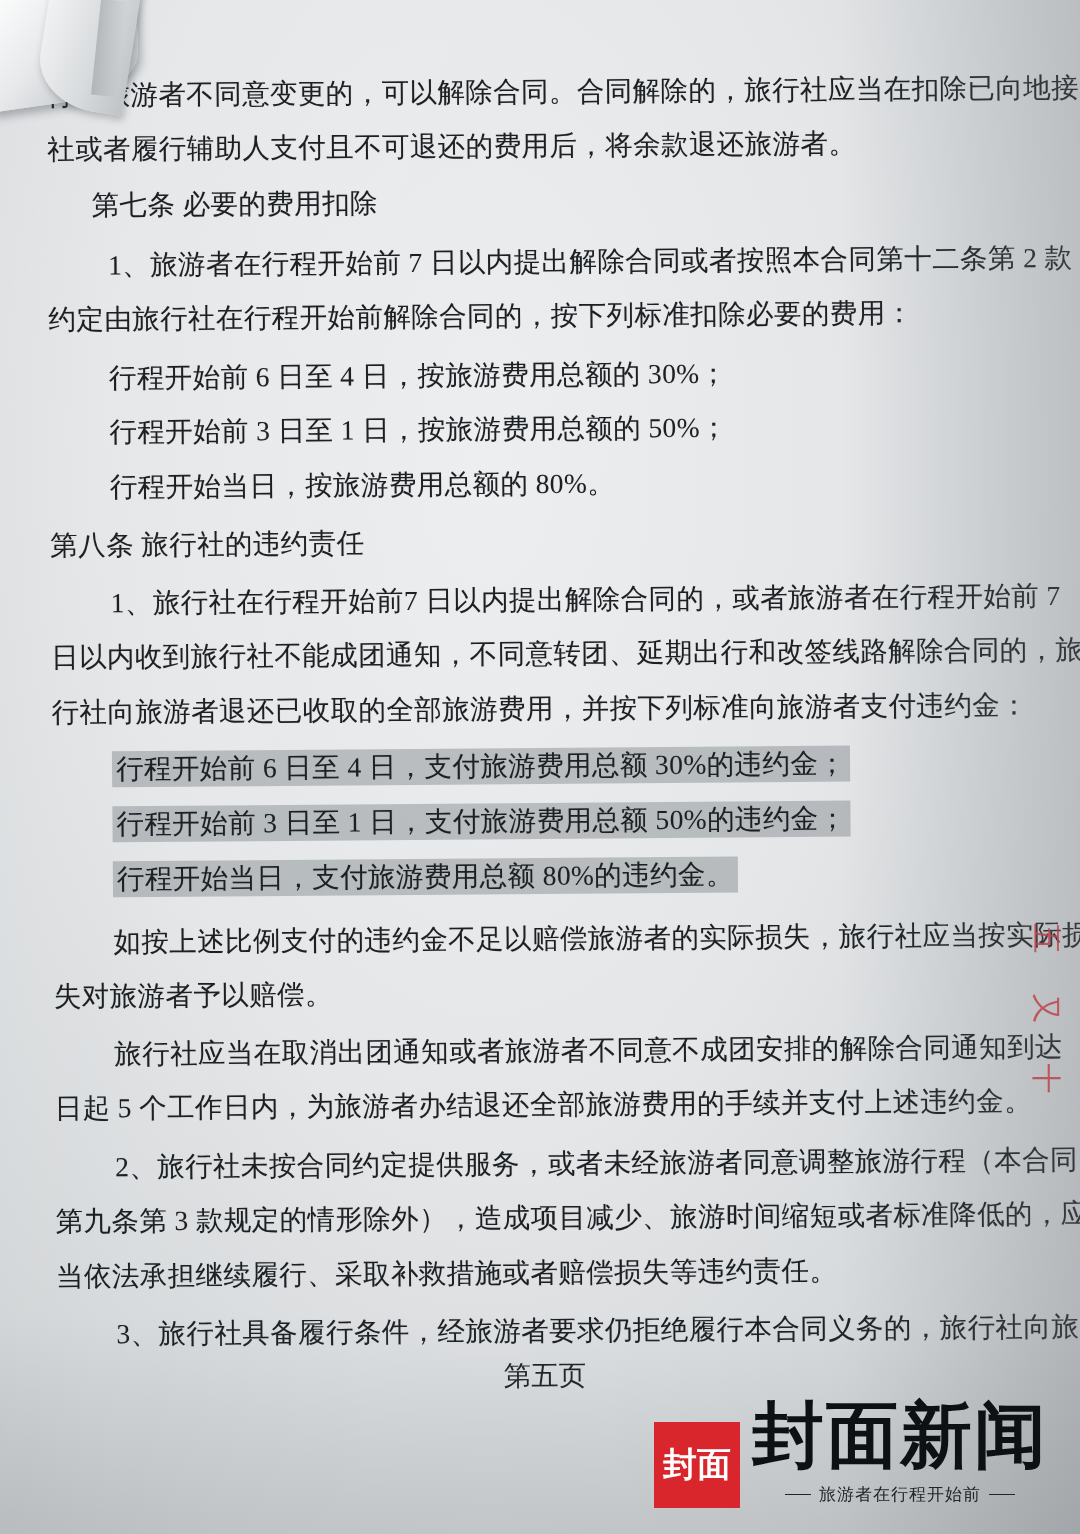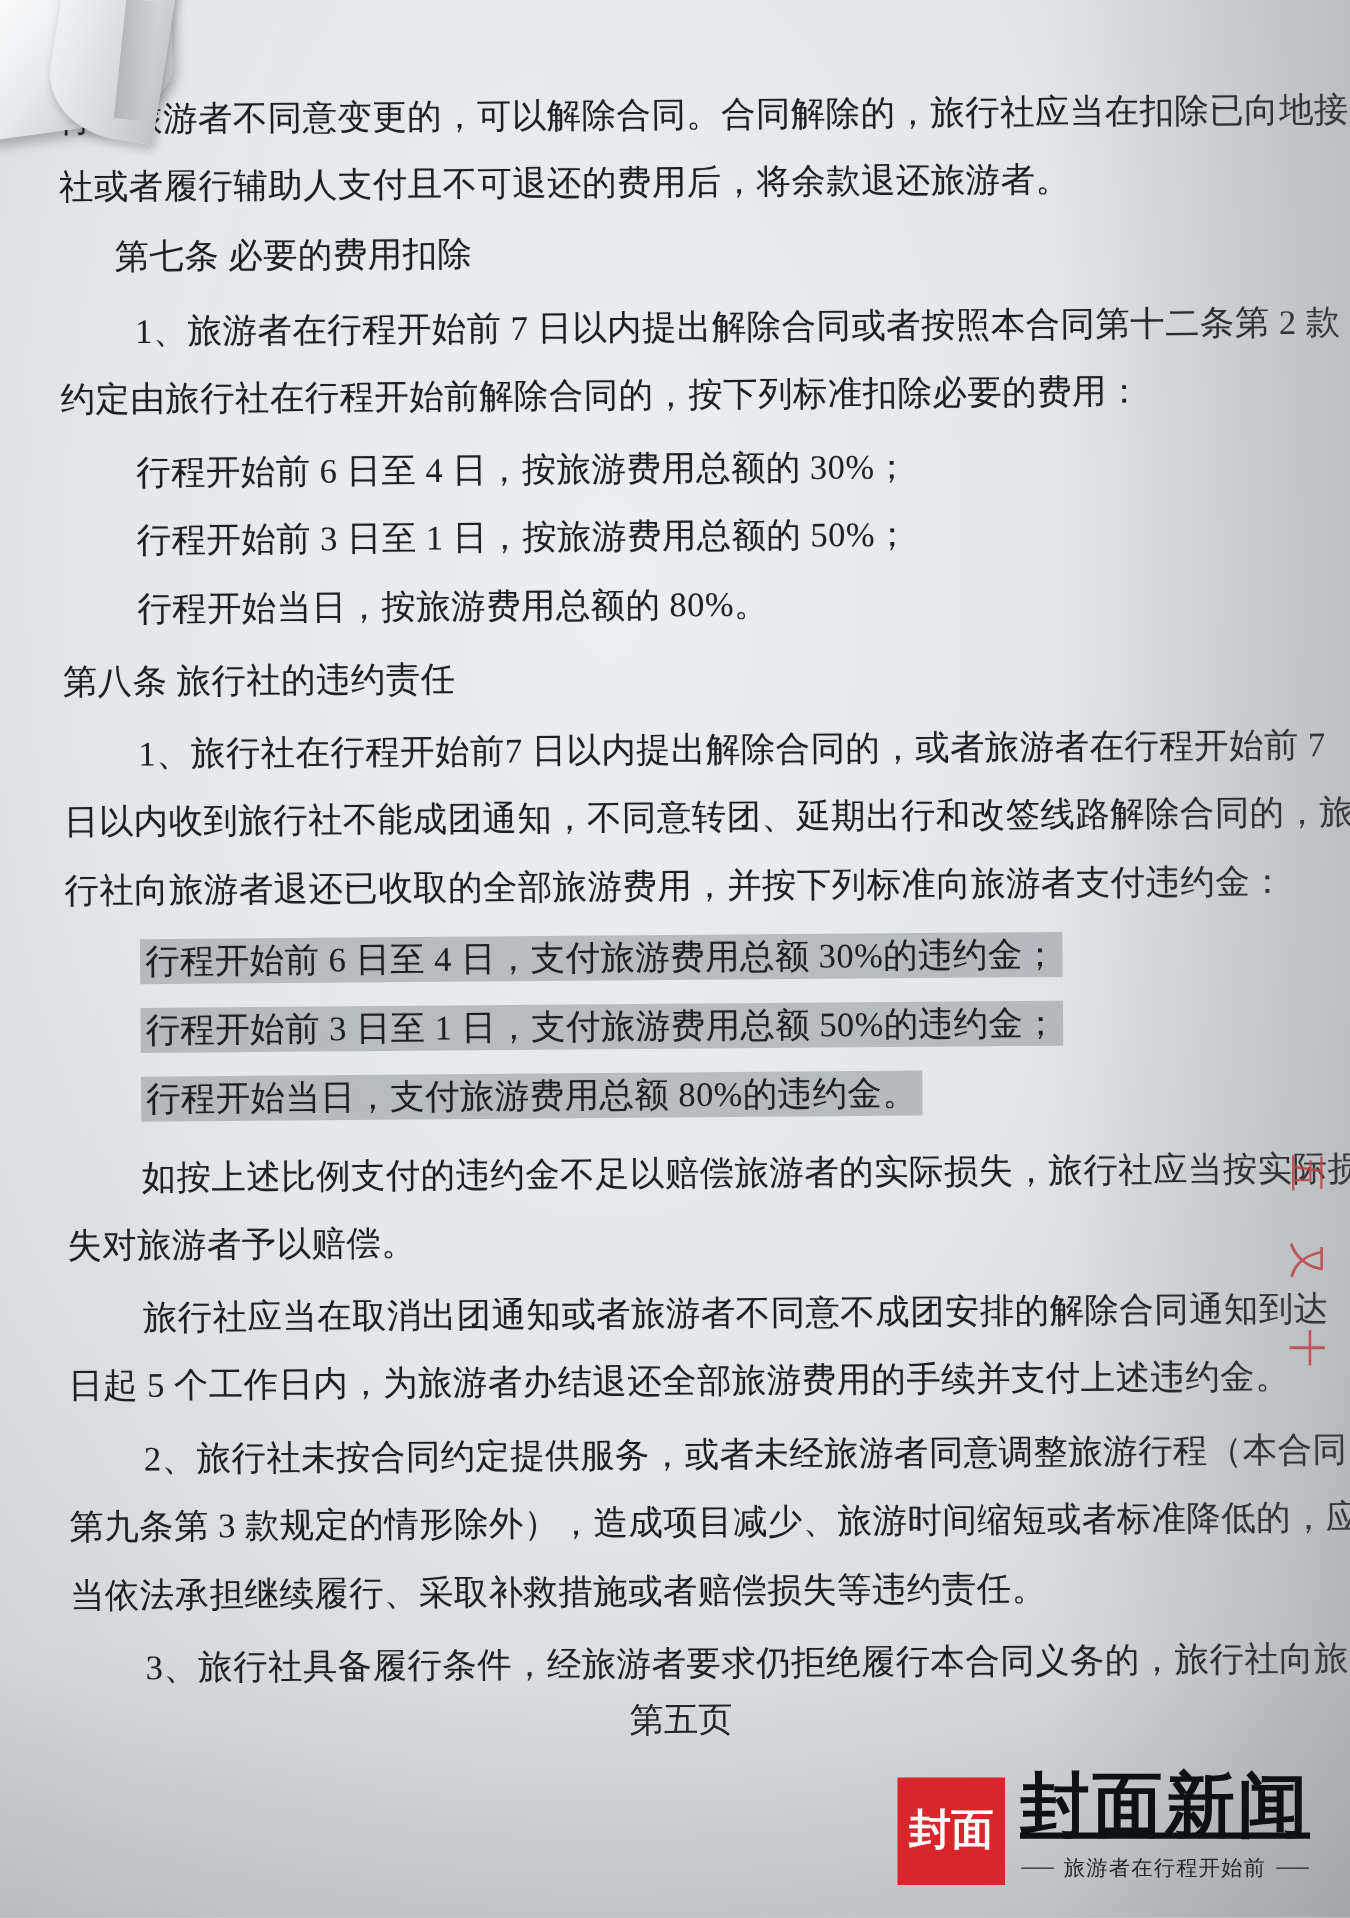--- a/index.html
+++ b/index.html
@@ -144,27 +144,26 @@
     padding: 0 2px;
     box-sizing: border-box;
   }
   .logo-right {
     display: flex;
     flex-direction: column;
     align-items: center;
     padding-bottom: 2px;
   }
   .logo-name {
-    font-size: 56px;
+    font-size: 72px;
     font-weight: bold;
     color: #0e1114;
     letter-spacing: 2px;
     line-height: 1.05;
     font-family: "Liberation Serif", serif;
-    text-decoration: underline;
   }
   .logo-tag {
     margin-top: 8px;
     font-size: 17px;
     color: #22262a;
     letter-spacing: 1px;
     display: flex;
     align-items: center;
     gap: 8px;
     white-space: nowrap;

